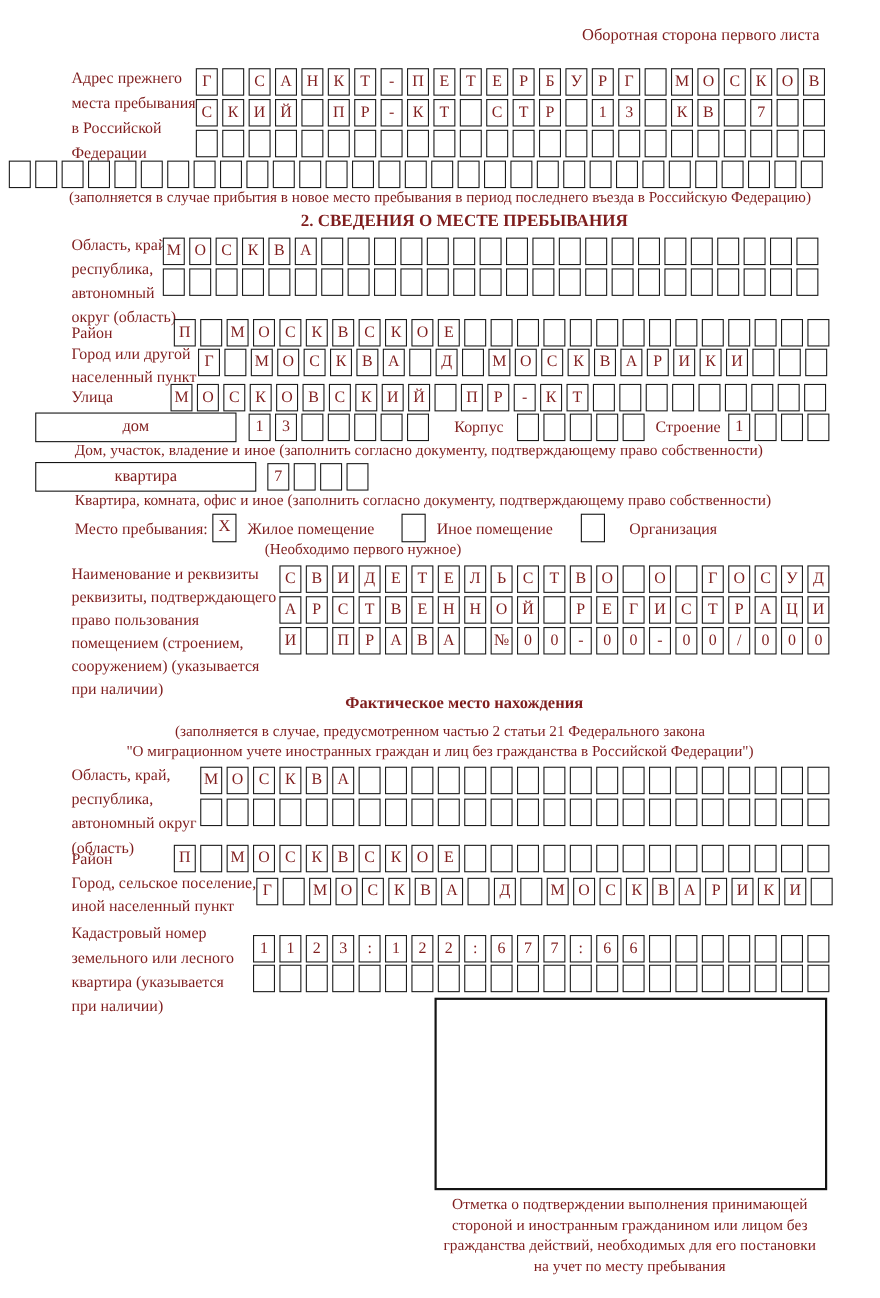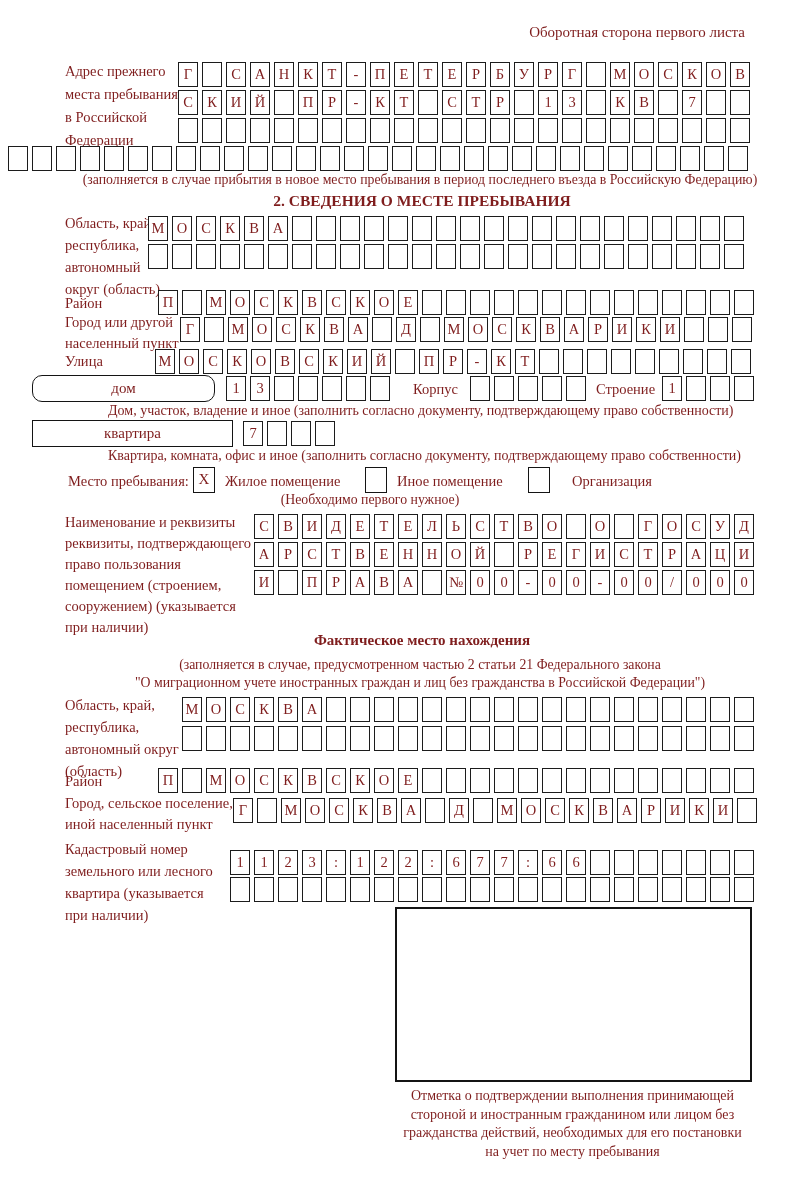--- a/index.html
+++ b/index.html
@@ -19,21 +19,21 @@
     text-align:center;font-size:14.5px;line-height:22px;vertical-align:top;
   }
   .fieldbox{
     position:absolute;border:1.7px solid #141414;height:27px;box-sizing:border-box;
     text-align:center;font-size:15px;line-height:24px;background:#fff;
   }
   .cbox{
     position:absolute;width:22px;height:26px;border:1.7px solid #141414;box-sizing:border-box;
     text-align:center;font-size:15px;line-height:23px;background:#fff;
   }
-  .caption{position:absolute;font-size:13.5px;white-space:nowrap;padding-left:40px;}
+  .caption{position:absolute;font-size:13.5px;white-space:nowrap;}
   .center{left:0;right:0;text-align:center;}
   .bold{font-weight:bold;margin-left:44px;}
   .bigbox{position:absolute;border:2px solid #141414;background:#fff;box-sizing:border-box;}
   .stamp-cap{position:absolute;font-size:14px;line-height:18.5px;text-align:center;}
 </style>
 </head>
 <body>
 
 <div class="page">
 
@@ -67,21 +67,21 @@
 
   <div class="lbl lh21" style="left:65px;top:312px;">
     <div>Город или другой</div>
     <div>населенный пункт</div>
   </div>
   <div class="grid" style="left:180px;top:317px;"><span class="cell">Г</span><span class="cell"></span><span class="cell">М</span><span class="cell">О</span><span class="cell">С</span><span class="cell">К</span><span class="cell">В</span><span class="cell">А</span><span class="cell"></span><span class="cell">Д</span><span class="cell"></span><span class="cell">М</span><span class="cell">О</span><span class="cell">С</span><span class="cell">К</span><span class="cell">В</span><span class="cell">А</span><span class="cell">Р</span><span class="cell">И</span><span class="cell">К</span><span class="cell">И</span><span class="cell"></span><span class="cell"></span><span class="cell"></span></div>
 
   <div class="lbl" style="left:65px;top:350px;">Улица</div>
   <div class="grid" style="left:155px;top:349px;"><span class="cell">М</span><span class="cell">О</span><span class="cell">С</span><span class="cell">К</span><span class="cell">О</span><span class="cell">В</span><span class="cell">С</span><span class="cell">К</span><span class="cell">И</span><span class="cell">Й</span><span class="cell"></span><span class="cell">П</span><span class="cell">Р</span><span class="cell">-</span><span class="cell">К</span><span class="cell">Т</span><span class="cell"></span><span class="cell"></span><span class="cell"></span><span class="cell"></span><span class="cell"></span><span class="cell"></span><span class="cell"></span><span class="cell"></span><span class="cell"></span></div>
 
-  <div class="fieldbox" style="left:32px;top:375px;width:183px;border-radius:10px;">дом</div>
+  <div class="fieldbox" style="left:32px;top:375px;width:183px;">дом</div>
   <div class="grid" style="left:226px;top:376px;"><span class="cell">1</span><span class="cell">3</span><span class="cell"></span><span class="cell"></span><span class="cell"></span><span class="cell"></span><span class="cell"></span></div>
   <div class="lbl" style="left:413px;top:378px;">Корпус</div>
   <div class="grid" style="left:470px;top:376px;"><span class="cell"></span><span class="cell"></span><span class="cell"></span><span class="cell"></span><span class="cell"></span></div>
   <div class="lbl" style="left:596px;top:378px;">Строение</div>
   <div class="grid" style="left:662px;top:376px;"><span class="cell">1</span><span class="cell"></span><span class="cell"></span><span class="cell"></span></div>
   <div class="caption" style="left:68px;top:403px;font-size:14px;">Дом, участок, владение и иное (заполнить согласно документу, подтверждающему право собственности)</div>
 
   <div class="fieldbox" style="left:32px;top:420px;width:201px;">квартира</div>
   <div class="grid" style="left:243px;top:421px;"><span class="cell">7</span><span class="cell"></span><span class="cell"></span><span class="cell"></span></div>
   <div class="caption" style="left:68px;top:448px;font-size:14px;">Квартира, комната, офис и иное (заполнить согласно документу, подтверждающему право собственности)</div>

